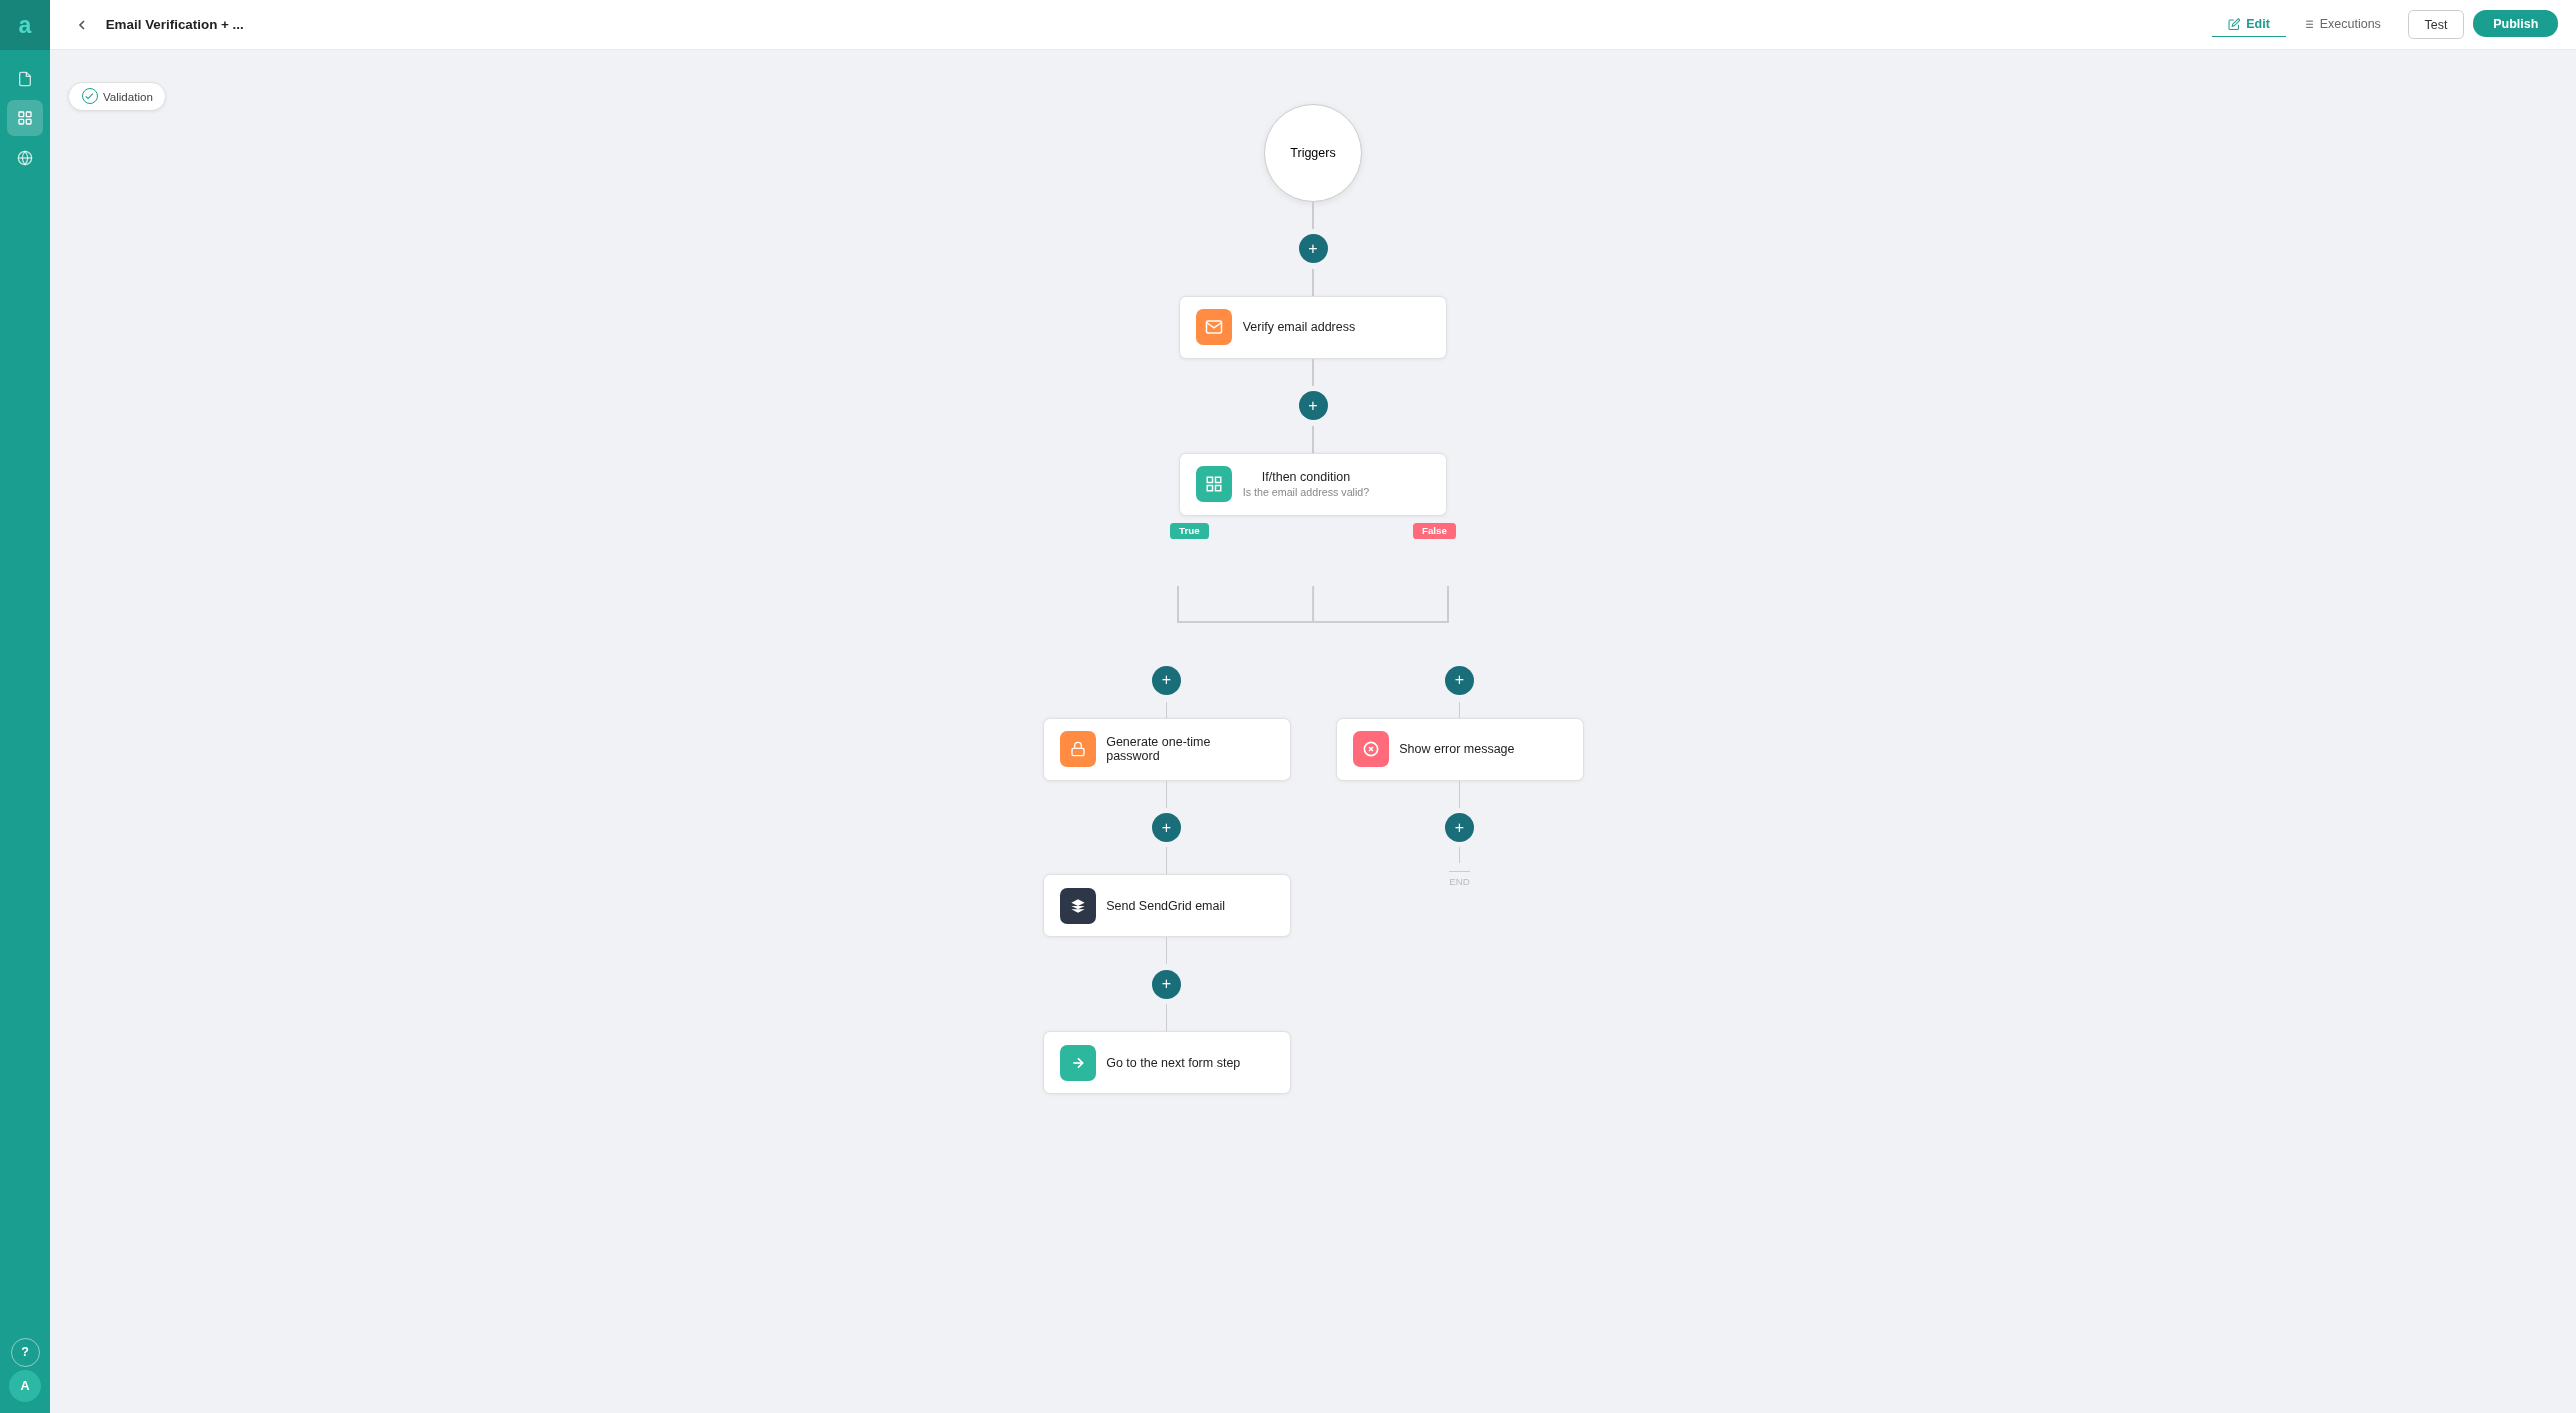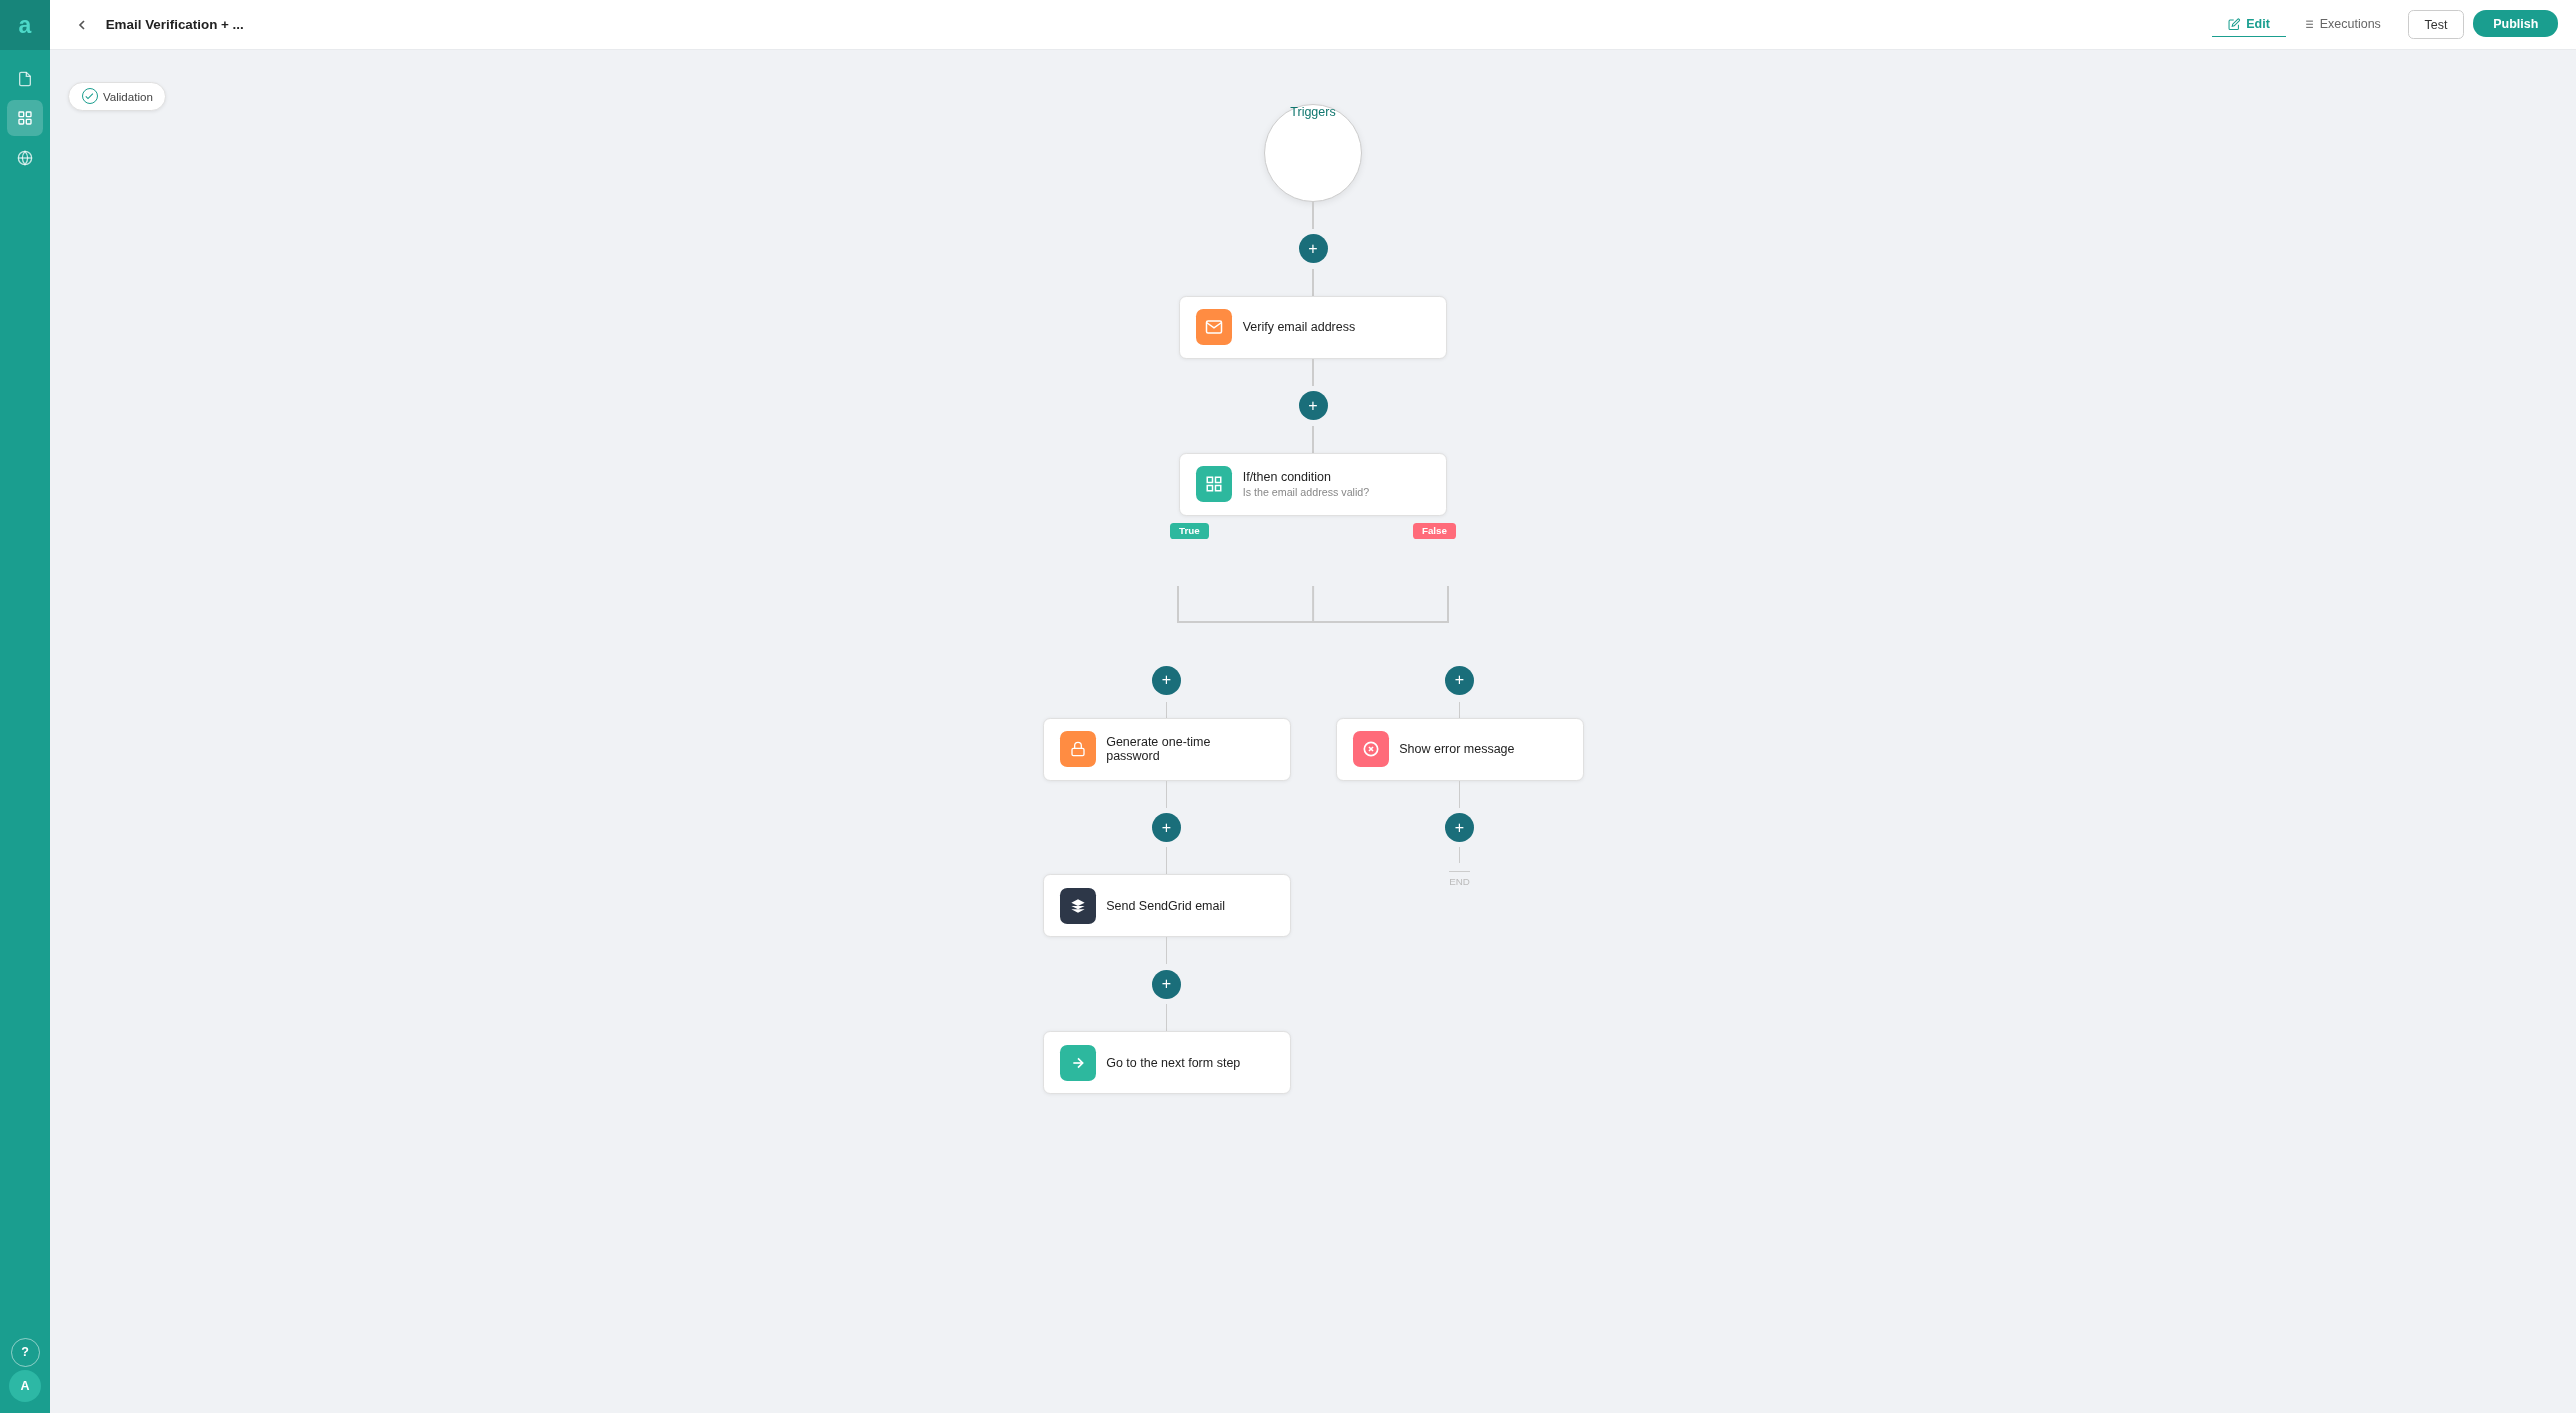--- a/index.html
+++ b/index.html
@@ -206,25 +206,25 @@
     }
 
     
     .trigger-node {
       width: 98px;
       height: 98px;
       border-radius: 50%;
       border: 1.8px solid #ccc;
       background: white;
       display: flex;
-      align-items: flex-start;
+      align-items: center;
       justify-content: center;
       font-size: 12.5px;
       font-weight: 500;
-      color: #0f766e;
+      color: #000000;
       cursor: pointer;
       box-shadow: 0 1.8px 7.2px rgba(0,0,0,0.08);
     }
 
     .add-btn {
       width: 29px;
       height: 29px;
       border-radius: 50%;
       background: #1a6e7a;
       border: none;
@@ -331,21 +331,21 @@
       align-items: center;
       gap: 3.6px;
     }
     .end-label .end-line {
       width: 21.5px;
       height: 1.8px;
       background: #ccc;
     }
 
     
-    .node-wide { width: 268px; }
+    .node-wide { width: 268px; text-align: center; }
     .node-medium { width: 248px; }
   </style>
 </head>
 <body>
 
 <div class="sidebar">
   <div class="sidebar-logo">
     <span>a</span>
   </div>
   <div class="sidebar-nav">

